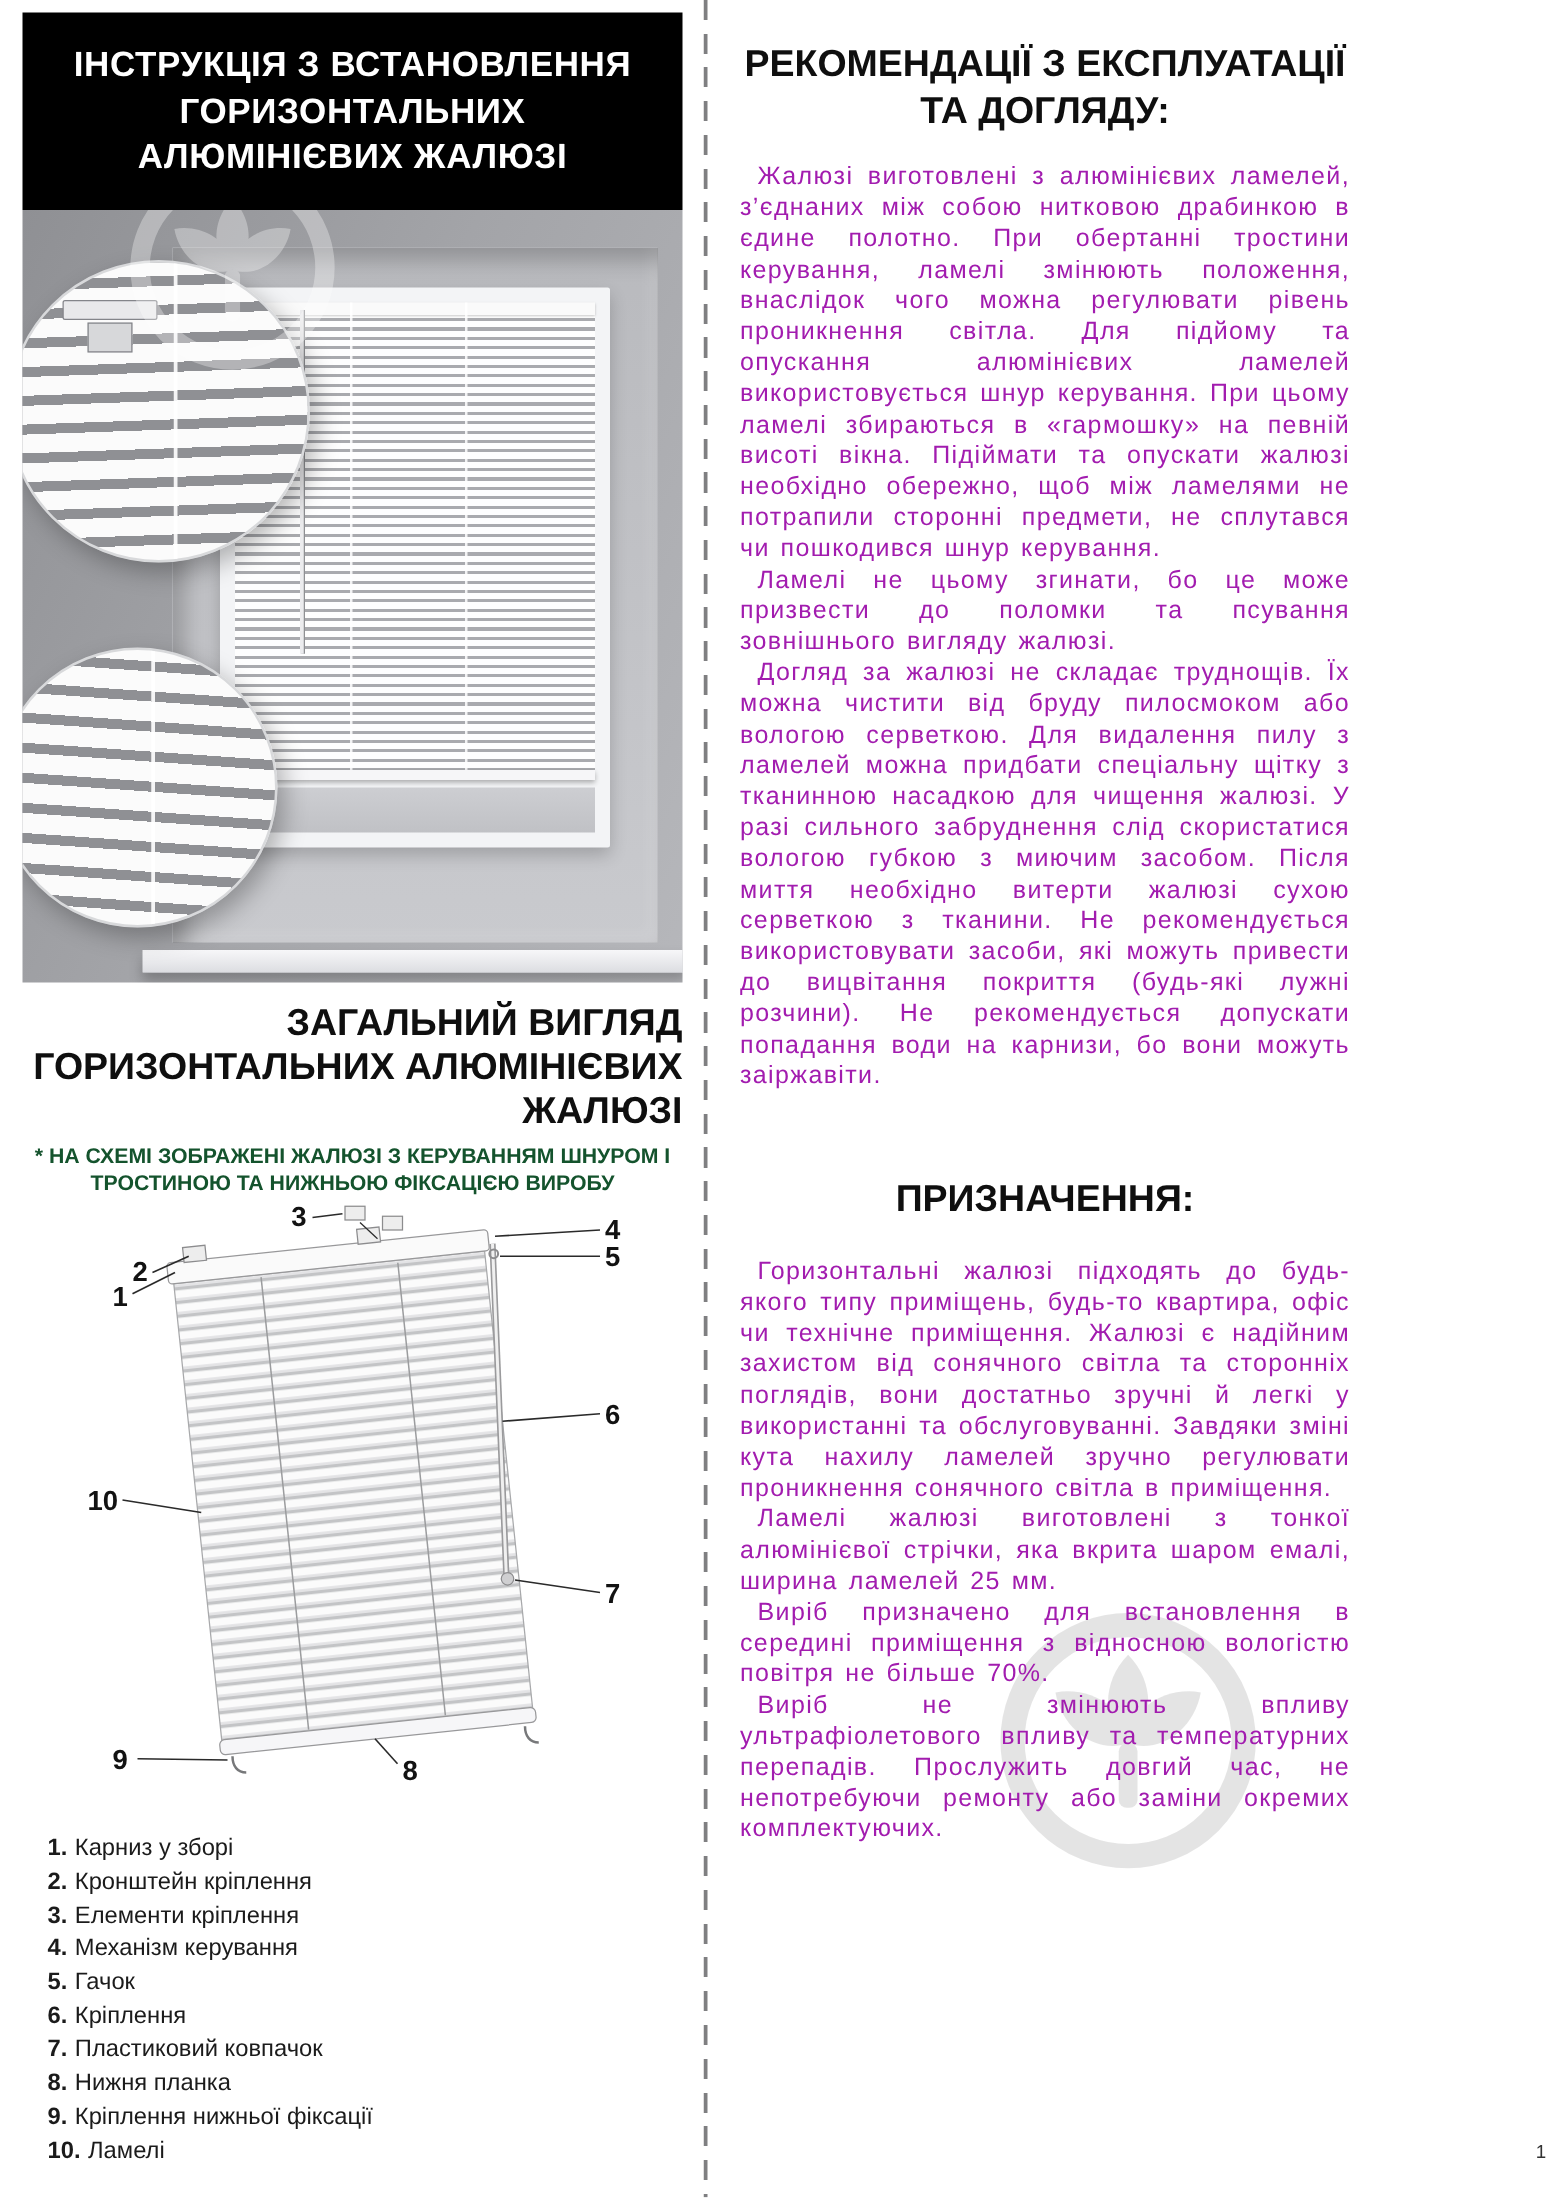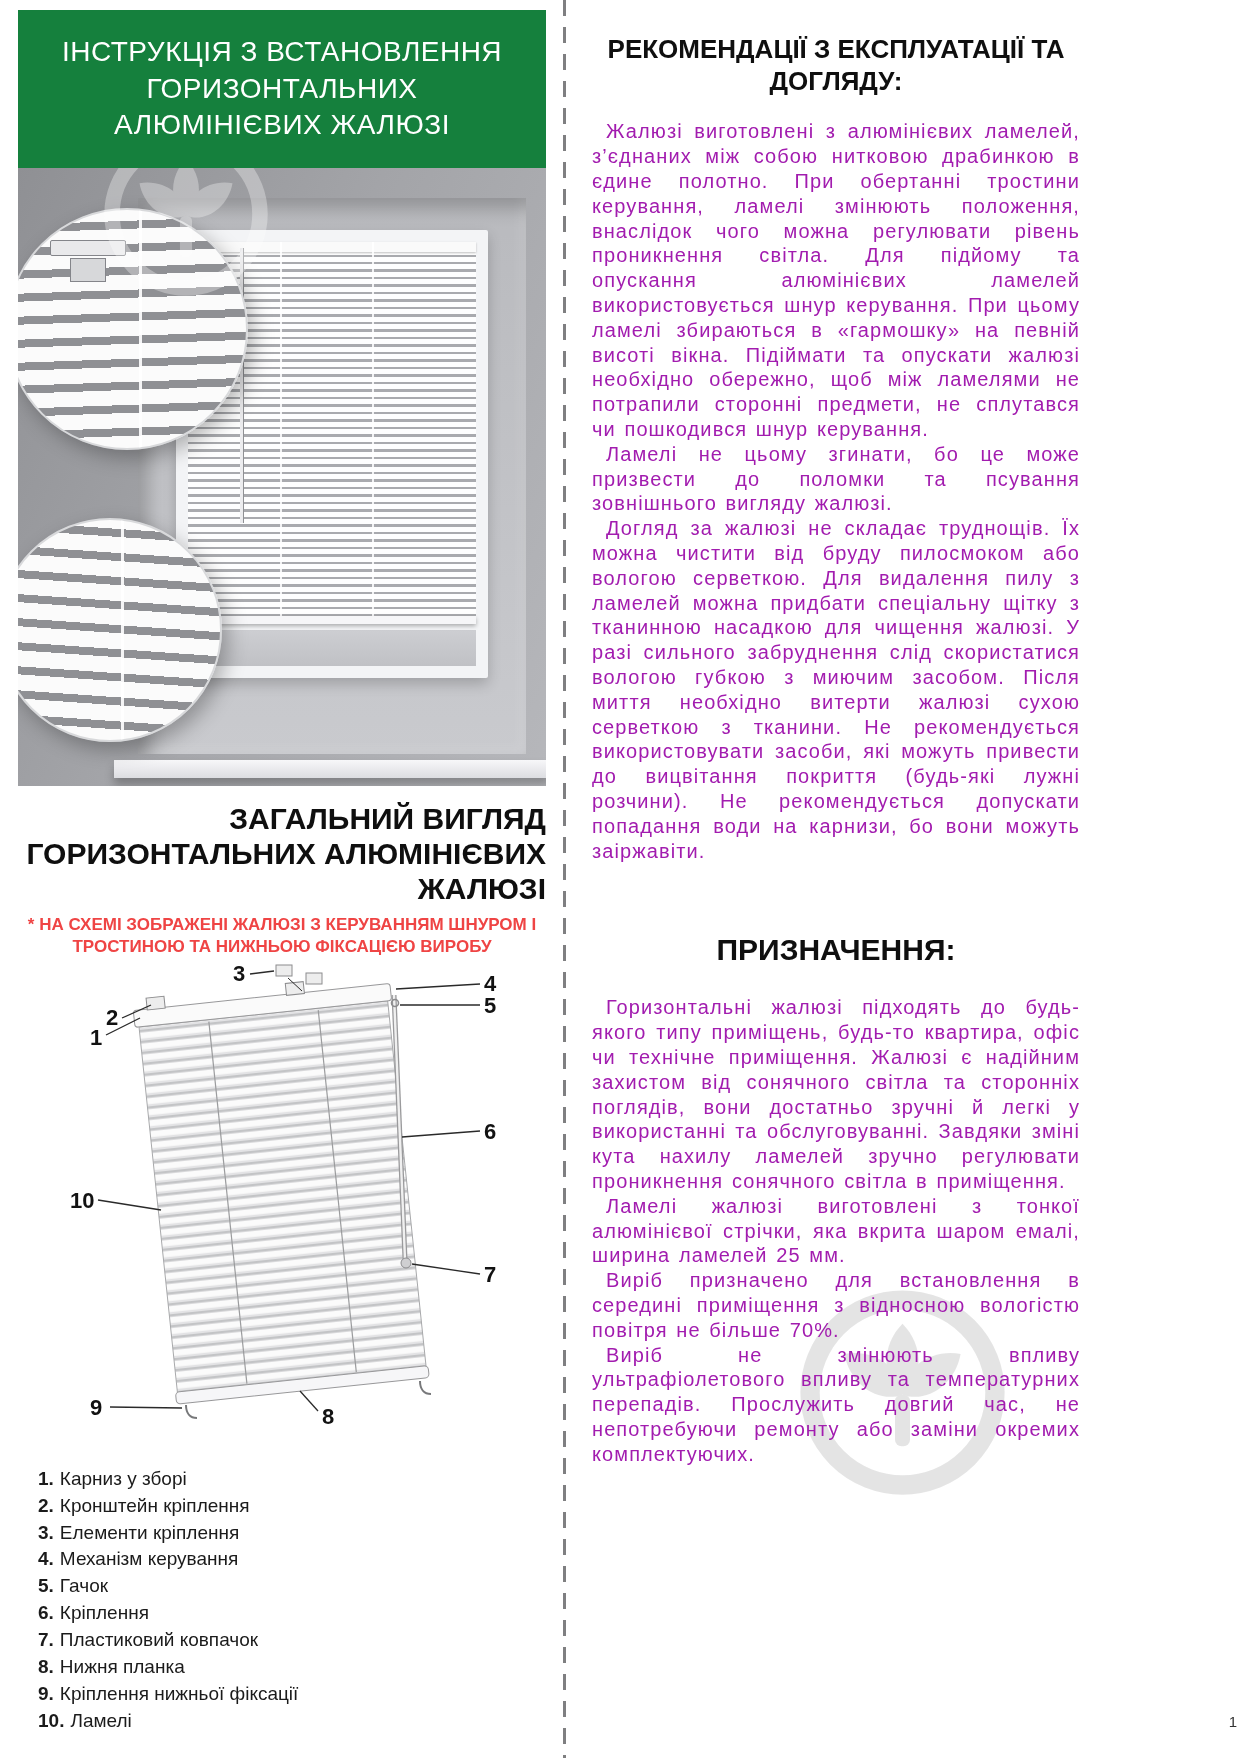--- a/index.html
+++ b/index.html
@@ -8,23 +8,23 @@
     font-family:"Liberation Sans", sans-serif; color:#1b1b1b; overflow:hidden;
   }
   
   .divider {
     position:absolute; left:563px; top:0; width:3px; height:1758px;
     background-image:repeating-linear-gradient(180deg,#7f7f81 0 16px,transparent 16px 27px);
   }
   
   .col-left { position:absolute; left:18px; top:10px; width:528px; z-index:1; }
   .header-box {
-    background:#15803d; color:#ffffff; height:158px; display:flex;
+    background:#000000; color:#ffffff; height:158px; display:flex;
     align-items:center; justify-content:center; text-align:center;
-    font-weight:normal; font-size:28px; line-height:1.32; letter-spacing:.5px; padding:0 28px; box-sizing:border-box;
+    font-weight:bold; font-size:28px; line-height:1.32; letter-spacing:.5px; padding:0 28px; box-sizing:border-box;
   }
   .photo {
     position:relative; height:618px; overflow:hidden;
     background:linear-gradient(115deg,#8f9094 0%,#a3a4a8 45%,#b6b7bb 100%);
   }
   .window-recess {
     position:absolute; left:120px; top:30px; width:388px; height:556px;
     background:linear-gradient(180deg,#b9babe,#c9cace);
     box-shadow:inset 10px 10px 18px rgba(0,0,0,.22), inset -6px -6px 10px rgba(255,255,255,.14);
   }
@@ -52,32 +52,32 @@
   }
   .zc1 { left:-12px; top:40px;  width:238px; height:238px; background:repeating-linear-gradient(178deg,#fbfbfb 0 15px,#8f9094 15px 23px); }
   .zc2 { left:-20px; top:350px; width:220px; height:220px; background:repeating-linear-gradient(184deg,#fbfbfb 0 16px,#8f9094 16px 24px); }
   .zc-cord { position:absolute; left:55%; top:0; width:3px; height:100%; background:rgba(255,255,255,.9); }
   .zc-bracket { position:absolute; left:42px; top:30px; width:74px; height:14px; background:#e9e9eb; border:1px solid #84858a; border-radius:2px; }
   .zc-bracket2 { position:absolute; left:62px; top:48px; width:34px; height:22px; background:#d7d8da; border:1px solid #84858a; }
   .wm { position:absolute; pointer-events:none; }
   .wm-photo { left:82px; top:-40px; width:172px; height:172px; opacity:.32; }
   .wm-page  { left:795px; top:1285px; width:215px; height:215px; opacity:.26; z-index:0; }
   .overview-title { margin-top:16px; text-align:right; font-weight:bold; font-size:30px; line-height:1.16; color:#0f0f0f; }
-  .note { margin-top:8px; text-align:center; font-weight:bold; font-size:17px; line-height:1.3; color:#ef4444; }
+  .note { margin-top:8px; text-align:center; font-weight:bold; font-size:17px; line-height:1.3; color:#14532d; }
   .diagram { display:block; width:528px; height:505px; margin-top:2px; }
   .dnum { font-family:"Liberation Sans",sans-serif; font-size:22px; font-weight:bold; fill:#121212; }
   .legend { display:flex; padding-left:20px; font-size:19px; line-height:1.42;flex-direction:column; }
   .legend-col-a { width:262px; }
   .legend-col-b { flex:1; }
   .legend-item { white-space:nowrap; }
   .lnum { font-weight:bold; margin-right:6px; }
   
   .col-right { position:absolute; left:592px; top:34px; width:488px; z-index:1; }
   .rec-title, .purpose-title { text-align:center; font-weight:bold; color:#0f0f0f; margin:0; }
-  .rec-title { font-size:26px; line-height:1.22; margin-bottom:22px; }
+  .rec-title { font-size:30px; line-height:1.22; margin-bottom:22px; }
   .purpose-title { font-size:30px; margin-top:70px; margin-bottom:28px; }
   .body-p {
     margin:0; font-size:20px; line-height:1.24; text-align:justify;
     letter-spacing:1.1px; word-spacing:2px; text-indent:14px; color:#a21caf;
   }
   .page-number { position:absolute; right:8px; bottom:28px; font-size:15px; color:#333; z-index:2; }
 </style>
 </head>
 <body>
 

